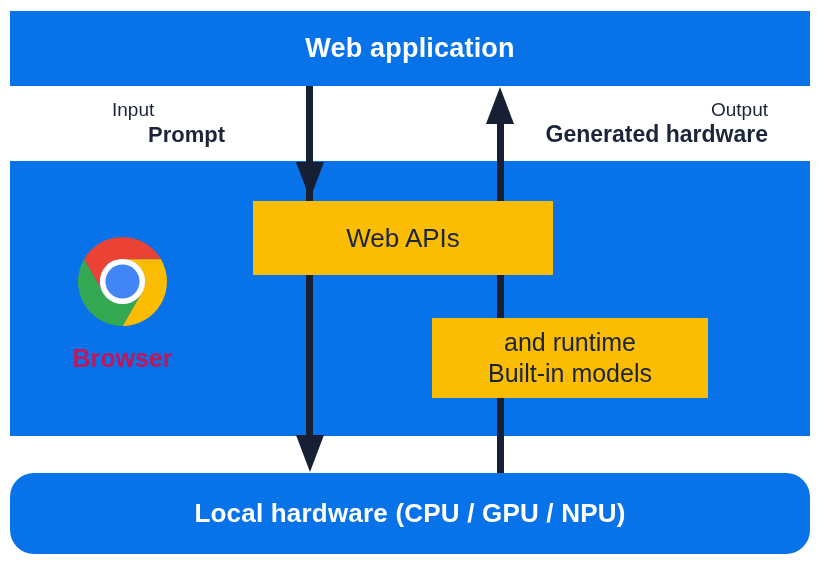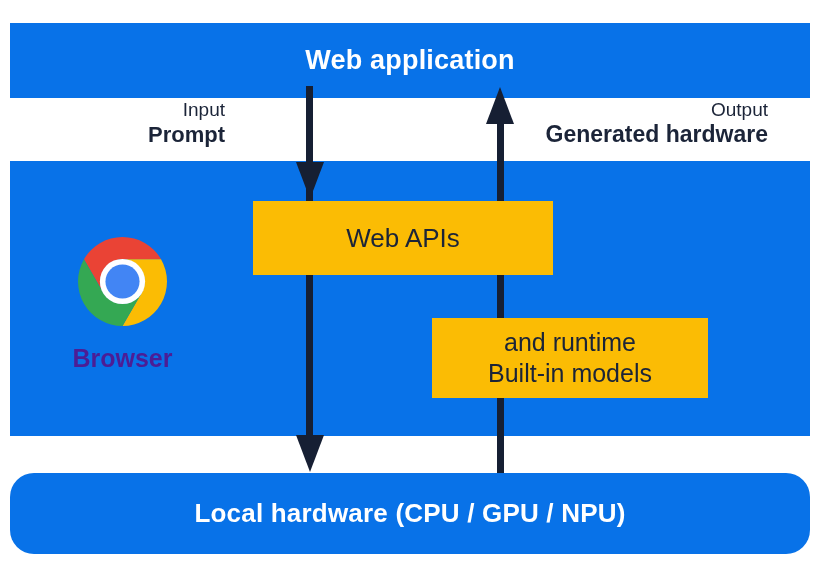--- a/index.html
+++ b/index.html
@@ -20,28 +20,28 @@
     overflow:hidden;color:var(--ink-navy,#1B2438);
   }
   .band{
     position:absolute;left:10px;width:800px;
     background:var(--brand-blue,#0872E8);
     display:flex;align-items:center;justify-content:center;
   }
   .band-label{
     color:#fff;font-weight:bold;font-size:27px;letter-spacing:.2px;
   }
-  #top-band{top:11px;height:75px;margin-top:12px;}
+  #top-band{top:11px;height:75px;}
   #mid-band{top:161px;height:275px;z-index:1;}
   #bottom-band{top:473px;height:81px;border-radius:24px;}
   #bottom-band .band-label{font-size:26px;}
 
   
   .io-group{position:absolute;top:98px;line-height:1;}
-  #input-group{left:112px;text-align:right;}
+  #input-group{left:112px;text-align:left;}
   #output-group{right:52px;text-align:right;}
   .io-title{font-size:19px;font-weight:normal;line-height:23px;}
   .io-value{font-size:22px;font-weight:bold;line-height:27px;margin-left:36px;}
   #output-group .io-value{font-size:23px;}
 
   
   .vline{position:absolute;width:7px;background:var(--arrow-navy,#161F33);z-index:2;}
   #down-line{left:306px;top:86px;height:354px;}
   #up-line{left:497px;top:118px;height:355px;}
   .head{position:absolute;width:0;height:0;z-index:2;
@@ -58,21 +58,21 @@
     display:flex;flex-direction:column;align-items:center;justify-content:center;
     color:var(--ink-navy,#1B2438);font-weight:normal;text-align:center;
   }
   #web-apis-box{left:253px;top:201px;width:300px;height:74px;font-size:26px;}
   #builtin-box{left:432px;top:318px;width:276px;height:80px;font-size:25px;line-height:31px;}
 
   
   #chrome-logo{position:absolute;left:78px;top:237px;width:89px;height:89px;z-index:2;}
   #browser-label{
     position:absolute;left:42px;top:344px;width:161px;z-index:2;
-    text-align:center;color:#4c1d95;font-weight:bold;font-size:25px;
+    text-align:center;color:#be185d;font-weight:bold;font-size:25px;
   }
   .cl-red{fill:var(--chrome-red,#EA4335);}
   .cl-green{fill:var(--chrome-green,#34A853);}
   .cl-yellow{fill:var(--chrome-yellow,#FBBC04);}
   .cl-white{fill:#fff;}
   .cl-blue{fill:var(--chrome-blue,#4285F4);}
 </style>
 </head>
 <body>
 

